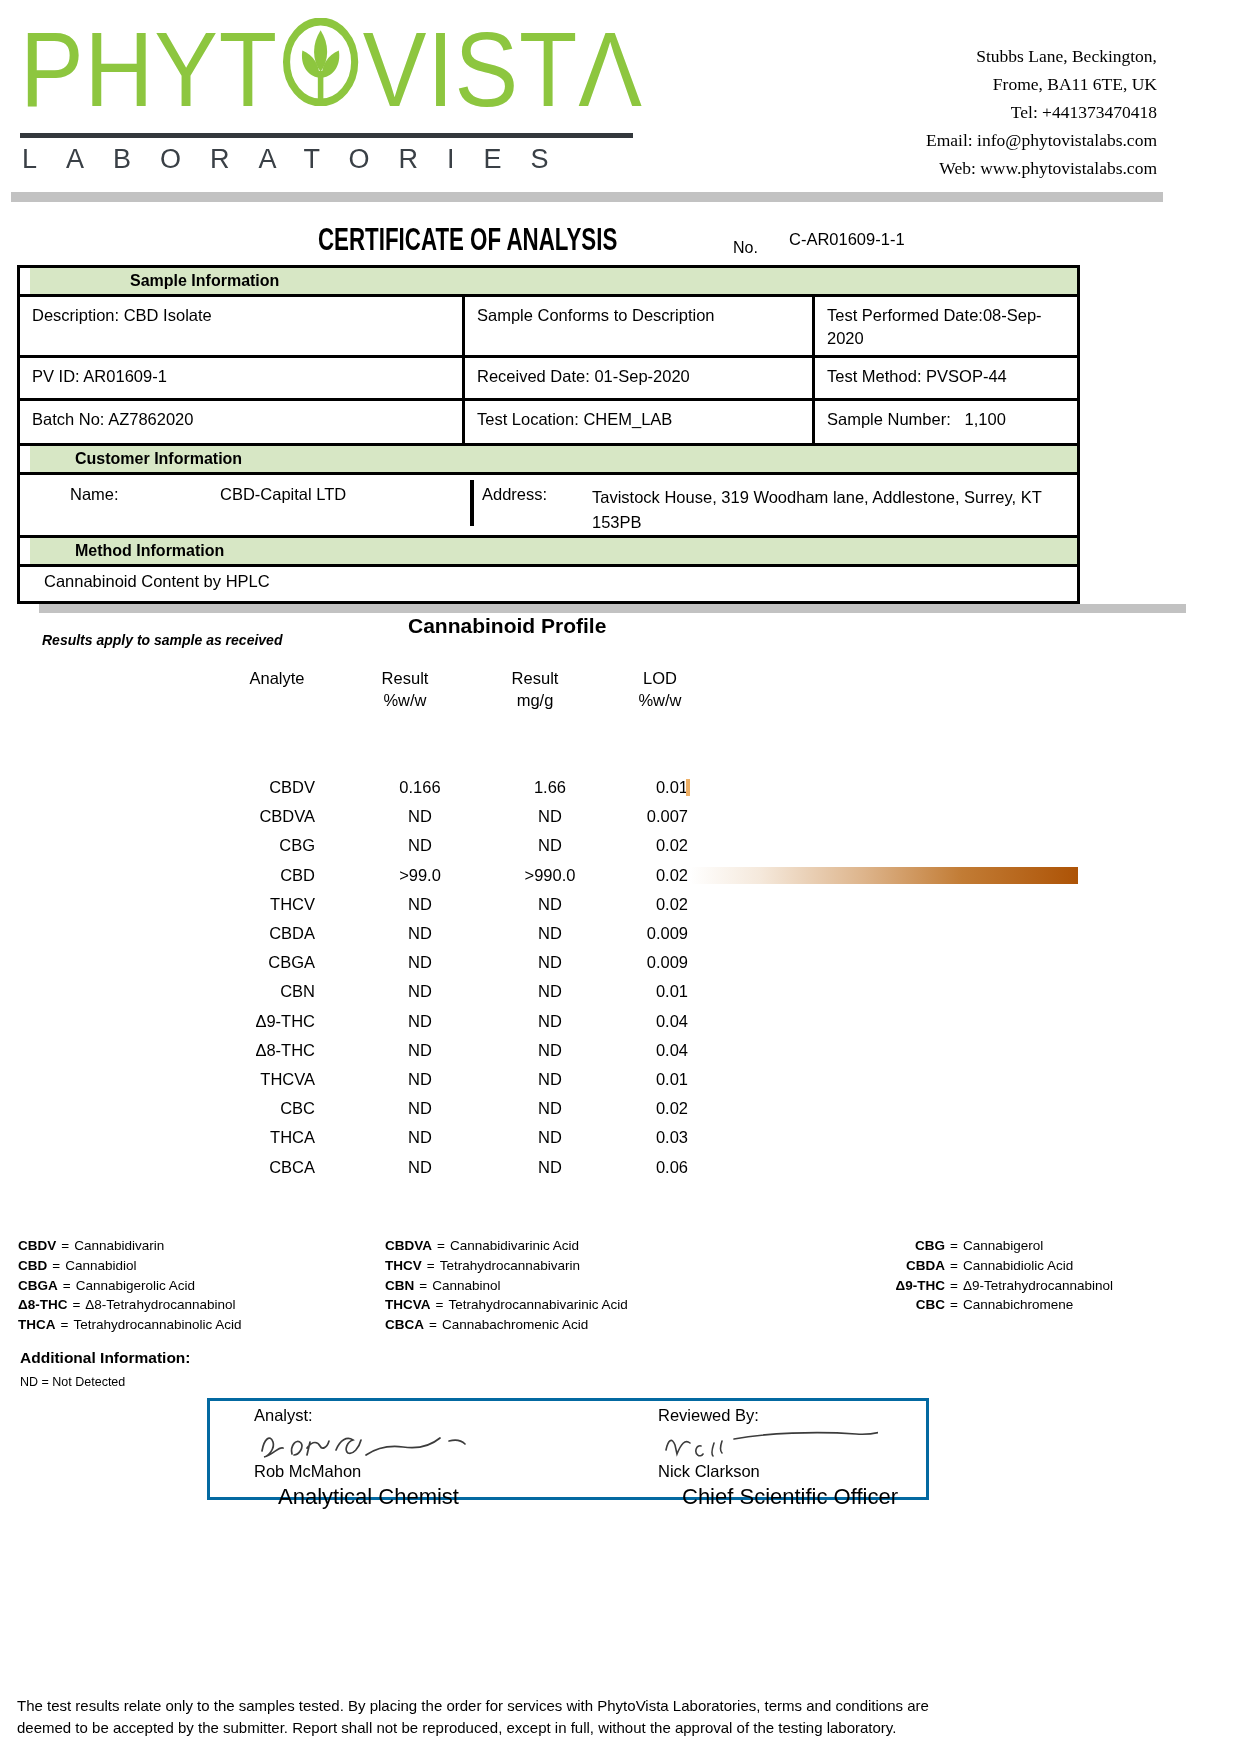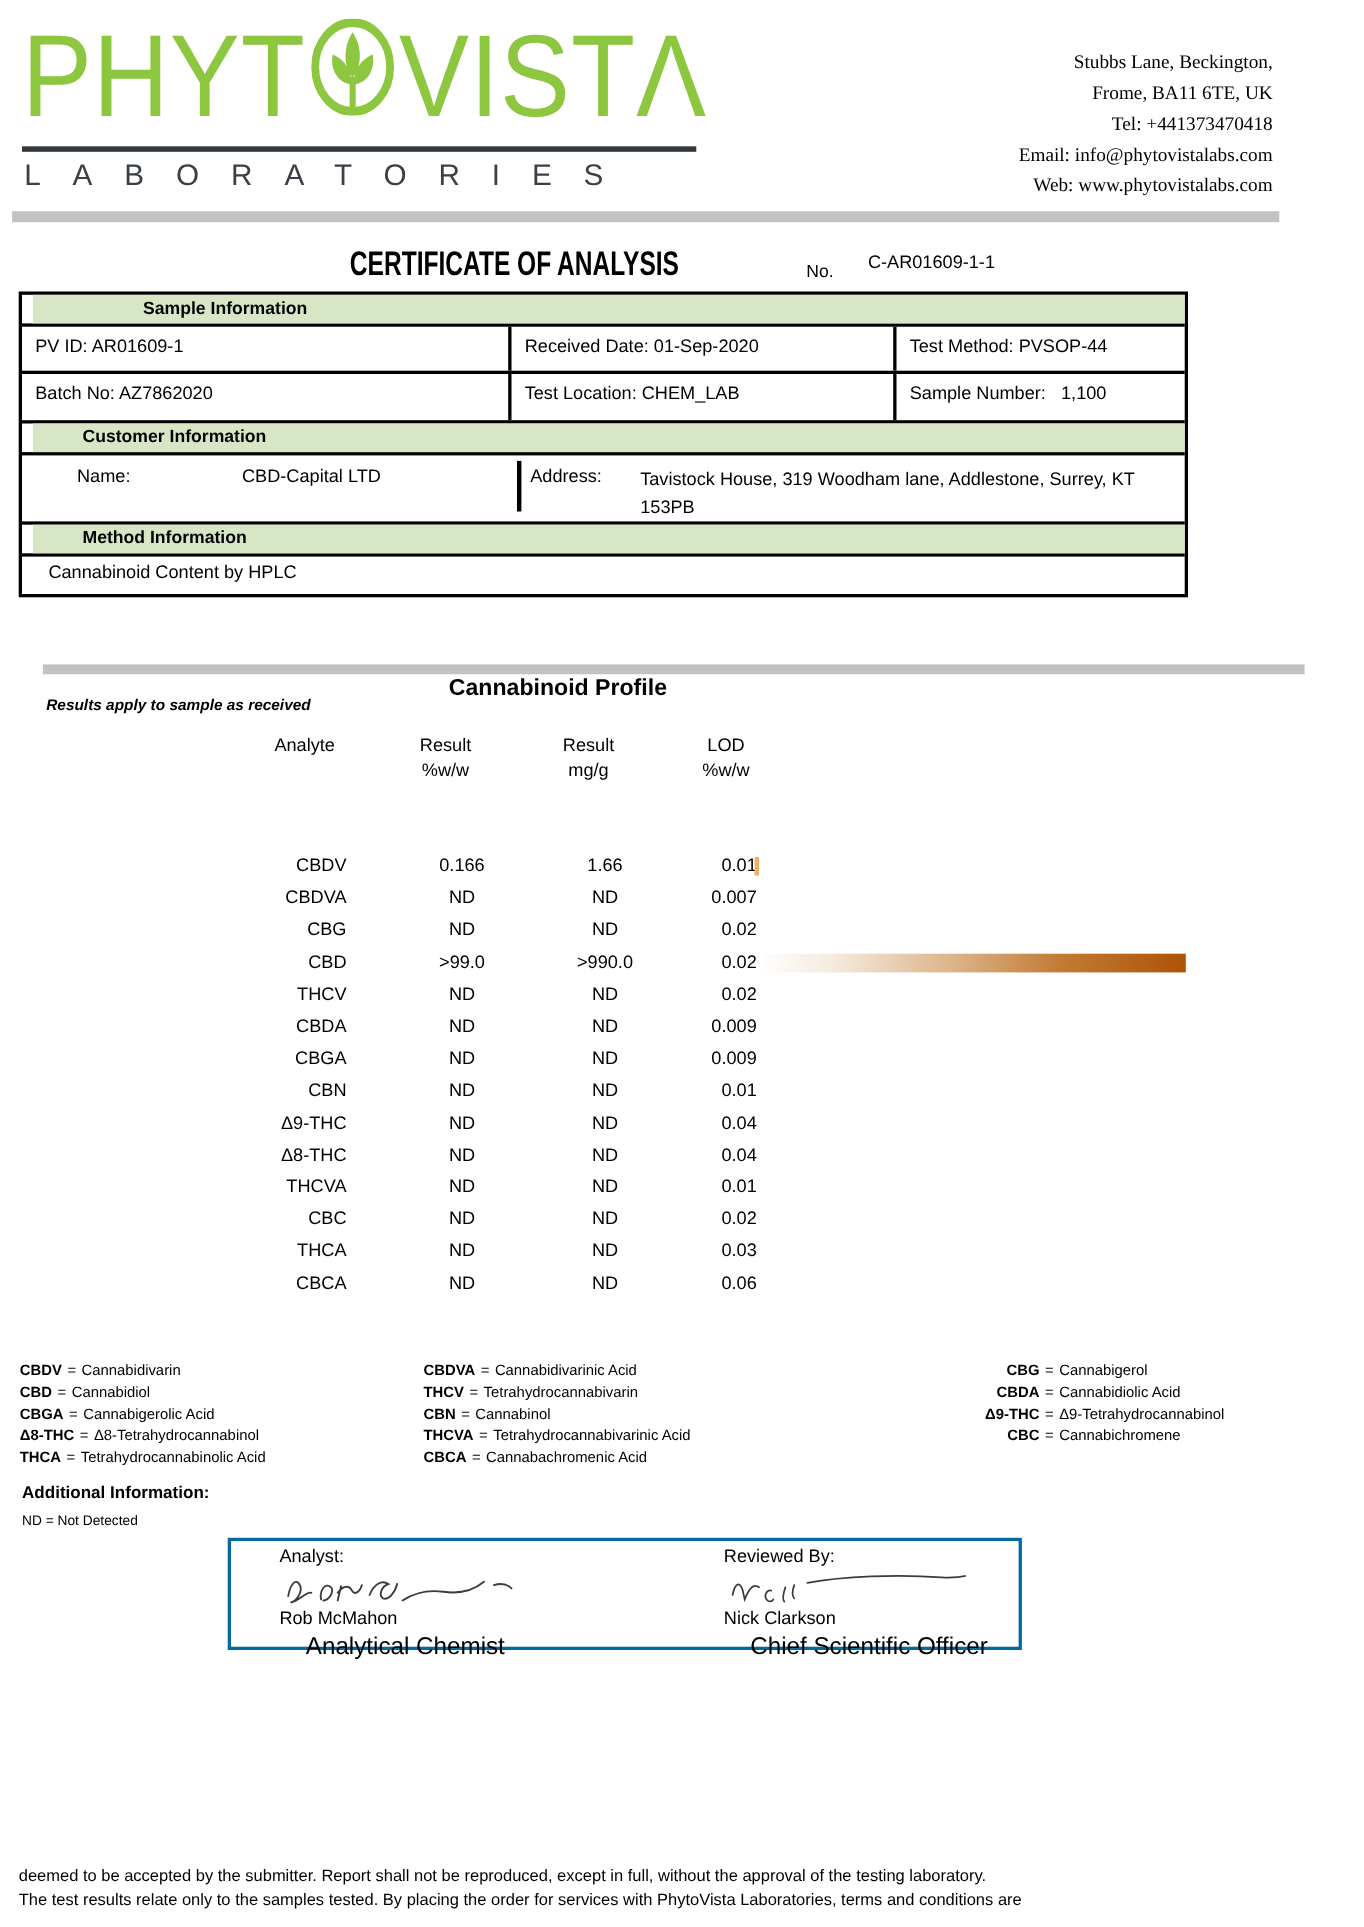--- a/index.html
+++ b/index.html
@@ -33,21 +33,21 @@
   .grid3 .cell{border-right:3px solid #000;padding:7px 10px 0 12px;font-size:16.5px;line-height:23px;box-sizing:border-box;}
   .grid3 .cell:last-child{border-right:none;}
   .r1{height:58px;}.r2{height:40px;}.r3{height:42px;}
   .r1 .cell,.r2 .cell,.r3 .cell{height:100%;}
   .cust-row{display:flex;border-bottom:3px solid #000;height:60px;font-size:16.5px;}
   .cust-name{width:450px;padding:10px 0 16px 50px;display:flex;box-sizing:border-box;}
   .cust-name .lbl{width:150px;}
   .cust-addr{flex:1;position:relative;padding:10px 0 0 12px;display:flex;}
   .cust-addr::before{content:"";position:absolute;left:0;top:5px;bottom:9px;width:4px;background:#000;}
   .cust-addr .lbl{width:100px;flex:none;}
-  .cust-addr .txt{width:465px;line-height:25px;}
+  .cust-addr .txt{width:465px;line-height:25px;margin-left:10px;}
   .method-row{height:29px;font-size:16.5px;padding:5px 0 0 24px;}
 
   
   .profile{position:absolute;left:0;top:601px;width:1240px;height:600px;}
   .p-gray{position:absolute;left:39px;top:3px;width:1147px;height:9px;background:#c2c2c2;}
   .p-note{position:absolute;left:42px;top:31px;font-size:14px;font-weight:700;font-style:italic;}
   .p-title{position:absolute;left:408px;top:13px;font-size:21px;font-weight:700;}
   .p-h{position:absolute;top:66px;width:110px;text-align:center;font-size:16.5px;line-height:22px;}
   .p-h .sub{display:block;}
   .h1{left:222px;}.h2{left:350px;}.h3{left:480px;}.h4{left:605px;}
@@ -120,20 +120,25 @@
 
   <div class="coa-title">CERTIFICATE OF ANALYSIS</div>
   <div class="coa-no-label">No.</div>
   <div class="coa-number">C-AR01609-1-1</div>
 
   <div class="info-block">
 
     <div class="sec-row">
       <div class="sec-bar s1">Sample Information</div>
     </div>
+    <div class="grid3 r1">
+      <div class="cell">Description: CBD Isolate</div>
+      <div class="cell">Sample Conforms to Description</div>
+      <div class="cell">Test Performed Date:08-Sep-2020</div>
+    </div>
     <div class="grid3 r2">
       <div class="cell">PV ID: AR01609-1</div>
       <div class="cell">Received Date: 01-Sep-2020</div>
       <div class="cell">Test Method: PVSOP-44</div>
     </div>
     <div class="grid3 r3">
       <div class="cell">Batch No: AZ7862020</div>
       <div class="cell">Test Location: CHEM_LAB</div>
       <div class="cell">Sample Number:&nbsp;&nbsp; 1,100</div>
     </div>
@@ -325,17 +330,17 @@
         <svg width="220" height="34" viewBox="0 0 220 34">
           <path d="M8 23 c2 -10 6 -13 9 -5 l2 9 c4 -10 8 -15 13 -11 m11 3 a4 5 0 1 0 2 8 m11 -11 c-2 6 -3 11 -1 13 m9 -15 c-2 6 -2 10 0 12 m12 -14 c32 -6 82 -8 122 -5 c18 1 30 -2 38 -9" stroke="#3c3c3c" fill="none" stroke-width="1.6" stroke-linecap="round"></path>
         </svg>
       </div>
       <div class="sig-name">Nick Clarkson</div>
       <div class="sig-title">Chief Scientific Officer</div>
     </div>
   </div>
 
   <div class="footer">
+    <div>The test results relate only to the samples tested.  By placing the order for services with PhytoVista Laboratories, terms and conditions are</div>
     <div>deemed to be accepted by the submitter. Report shall not be reproduced, except in full, without the approval of the testing laboratory.</div>
-    <div>The test results relate only to the samples tested.  By placing the order for services with PhytoVista Laboratories, terms and conditions are</div>
   </div>
 
 </div>
 
 </body></html>

